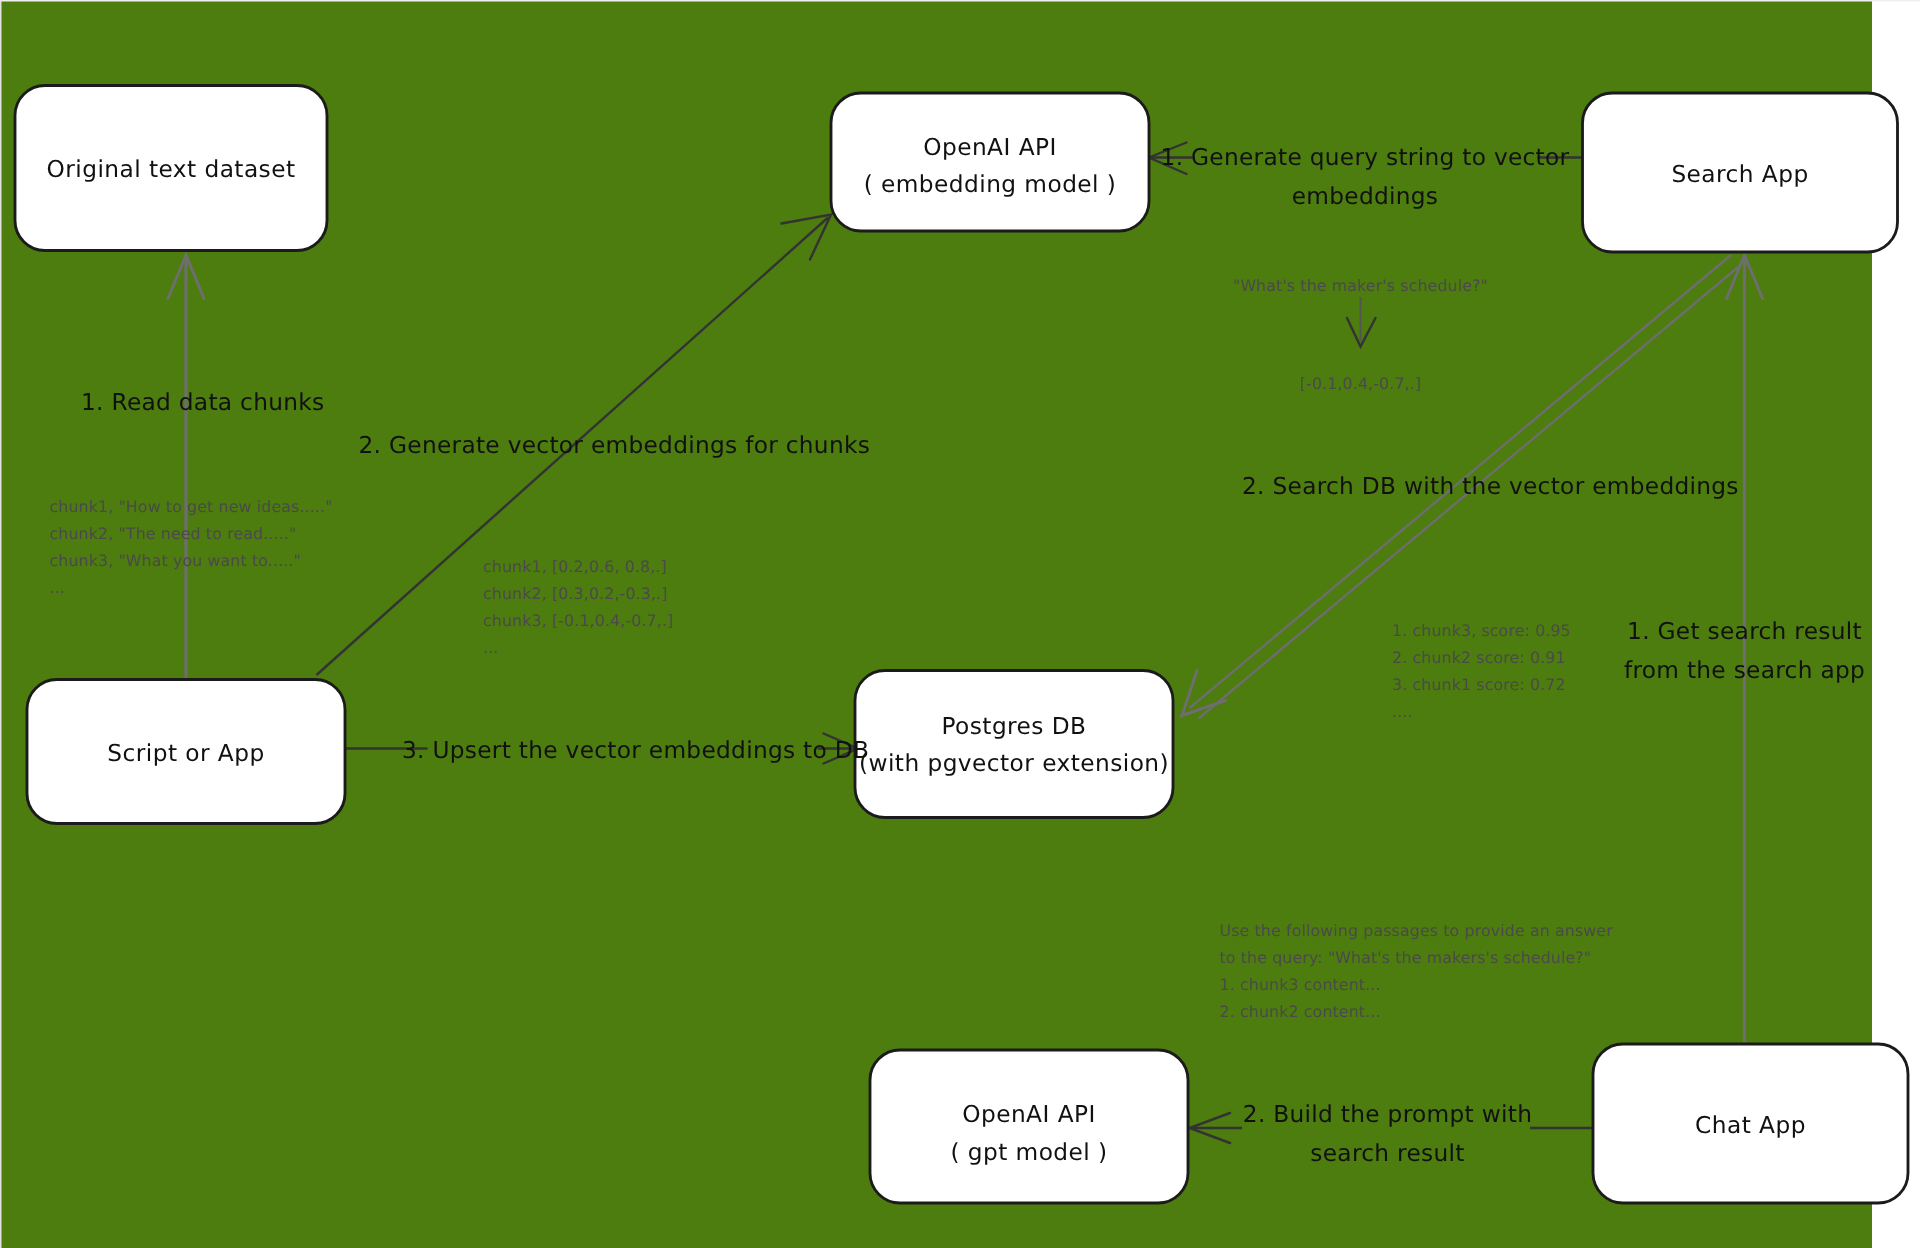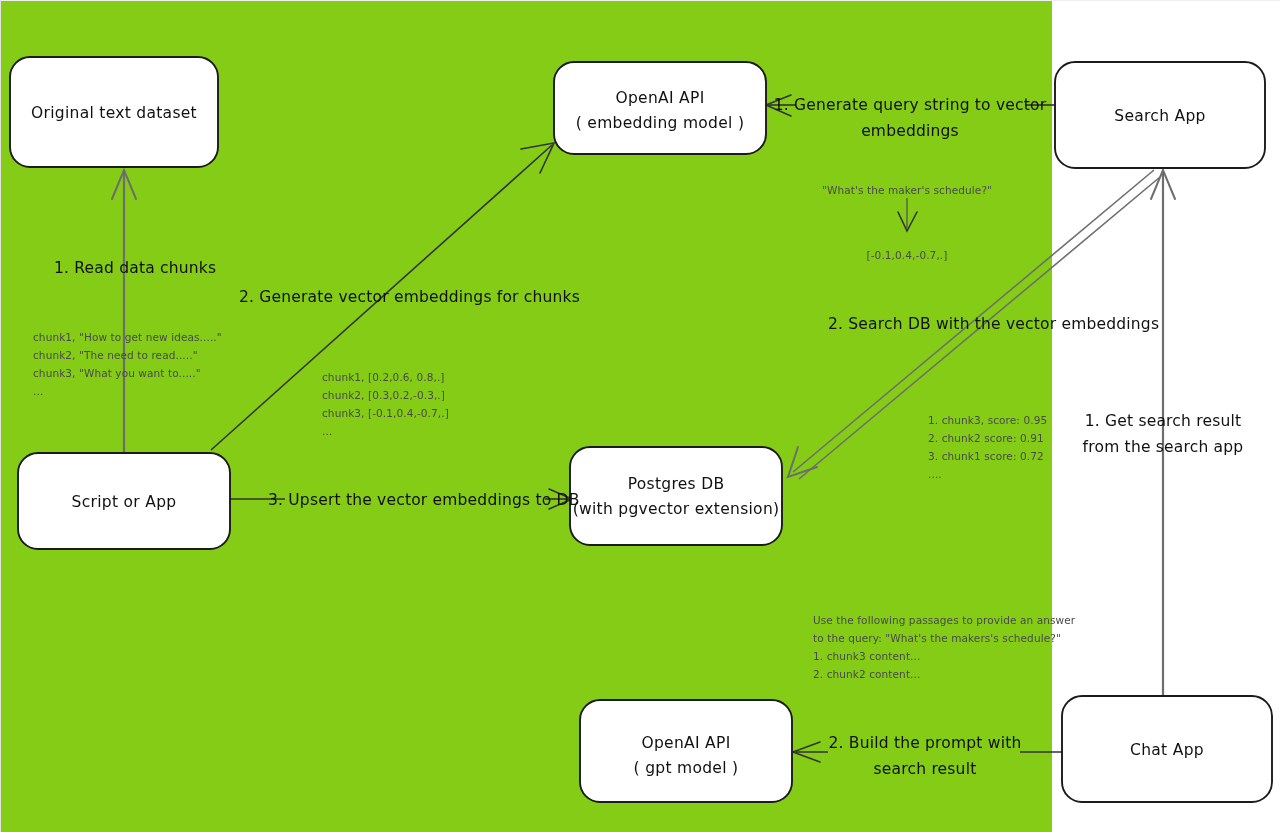--- a/index.html
+++ b/index.html
@@ -9,23 +9,23 @@
     background: #ffffff;
   }
   body {
     width: 1280px;
     height: 832px;
     overflow: hidden;
     font-family: "DejaVu Sans", sans-serif;
   }
   #canvas {
     position: relative;
-    width: 1052px;
+    width: 1248px;
     height: 832px;
-    background: #84cc16;
+    background: #4d7c0f;
   }
   #frame-left {
     position: absolute;
     left: 0; top: 0;
     width: 1px; height: 832px;
     background: #e2e2e2;
   }
   #frame-top {
     position: absolute;
     left: 0; top: 0;

